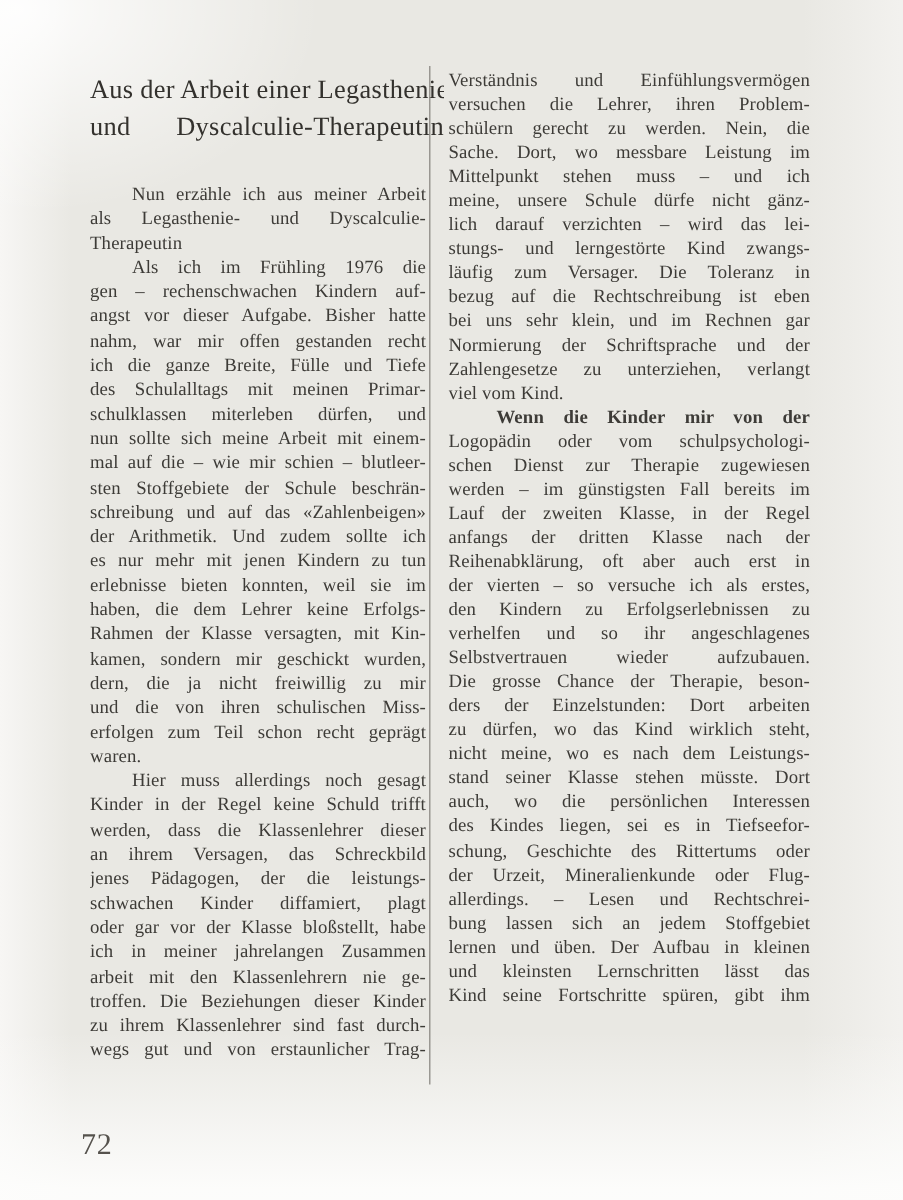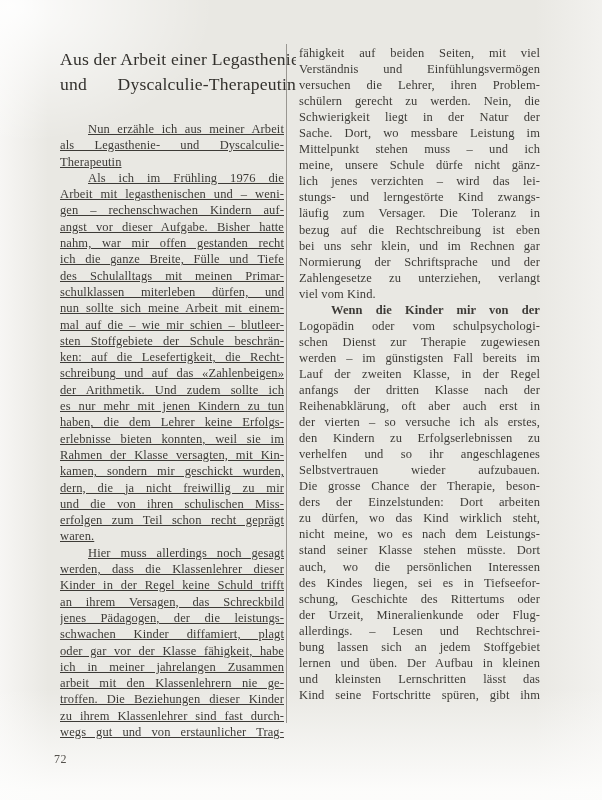--- a/index.html
+++ b/index.html
@@ -28,21 +28,21 @@
     font-size: 17.6px;
     line-height: 25px;
     letter-spacing: 0.2px;
     color: #33312d;
   }
   .col {
     position: absolute;
     font-size: 12.5px;
     letter-spacing: 0.1px;
   }
-  .col-left  { left: 60px;  top: 121px; width: 224px; text-decoration: underline; }
+  .col-left  { left: 60px;  top: 121px; width: 224px; }
   .col-right { left: 299px; top: 45px;  width: 241px; }
   .col-left  .line { height: 16.3px; line-height: 16.3px; }
   .col-right .line { height: 16.05px; line-height: 16.05px; }
   .line {
     text-align: justify;
     text-align-last: justify;
     overflow: hidden;
     white-space: nowrap;
   }
   .line.nojust { text-align: right; text-align-last: left; }
@@ -51,87 +51,83 @@
   .divider {
     position: absolute;
     left: 286px; top: 44px;
     width: 1px; height: 679px;
     background: var(--divider);
     opacity: 0.75;
   }
   .pagenum {
     position: absolute;
     left: 54px; top: 752px;
-    font-size: 12px;
+    font-size: 20px;
     letter-spacing: 0.5px;
     color: #55524d;
   }
 </style>
 </head>
 <body>
 
 <div class="page">
   <div class="title">
       <div class="line">Aus der Arbeit einer Legasthenie-</div>
       <div class="line">und Dyscalculie-Therapeutin</div>
     </div>
 
   <div class="divider"></div>
 
   <div class="col col-left">
       <div class="line indent">Nun erzähle ich aus meiner Arbeit</div>
       <div class="line">als Legasthenie- und Dyscalculie-</div>
       <div class="line nojust">Therapeutin</div>
       <div class="line indent">Als ich im Frühling 1976 die</div>
-      <div class="line">Arbeit mit legasthenischen und – weni-</div>
       <div class="line">gen – rechenschwachen Kindern auf-</div>
       <div class="line">angst vor dieser Aufgabe. Bisher hatte</div>
       <div class="line">nahm, war mir offen gestanden recht</div>
       <div class="line">ich die ganze Breite, Fülle und Tiefe</div>
       <div class="line">des Schulalltags mit meinen Primar-</div>
       <div class="line">schulklassen miterleben dürfen, und</div>
       <div class="line">nun sollte sich meine Arbeit mit einem-</div>
       <div class="line">mal auf die – wie mir schien – blutleer-</div>
       <div class="line">sten Stoffgebiete der Schule beschrän-</div>
-      <div class="line">ken: auf die Lesefertigkeit, die Recht-</div>
       <div class="line">schreibung und auf das «Zahlenbeigen»</div>
       <div class="line">der Arithmetik. Und zudem sollte ich</div>
       <div class="line">es nur mehr mit jenen Kindern zu tun</div>
+      <div class="line">erlebnisse bieten konnten, weil sie im</div>
       <div class="line">haben, die dem Lehrer keine Erfolgs-</div>
-      <div class="line">erlebnisse bieten konnten, weil sie im</div>
       <div class="line">Rahmen der Klasse versagten, mit Kin-</div>
       <div class="line">kamen, sondern mir geschickt wurden,</div>
       <div class="line">dern, die ja nicht freiwillig zu mir</div>
       <div class="line">und die von ihren schulischen Miss-</div>
       <div class="line">erfolgen zum Teil schon recht geprägt</div>
       <div class="line nojust">waren.</div>
       <div class="line indent">Hier muss allerdings noch gesagt</div>
+      <div class="line">Kinder in der Regel keine Schuld trifft</div>
       <div class="line">werden, dass die Klassenlehrer dieser</div>
-      <div class="line">Kinder in der Regel keine Schuld trifft</div>
       <div class="line">an ihrem Versagen, das Schreckbild</div>
       <div class="line">jenes Pädagogen, der die leistungs-</div>
       <div class="line">schwachen Kinder diffamiert, plagt</div>
-      <div class="line">oder gar vor der Klasse fähigkeit, habe</div>
+      <div class="line">oder gar vor der Klasse bloßstellt, habe</div>
       <div class="line">ich in meiner jahrelangen Zusammen</div>
       <div class="line">arbeit mit den Klassenlehrern nie ge-</div>
       <div class="line">troffen. Die Beziehungen dieser Kinder</div>
       <div class="line">zu ihrem Klassenlehrer sind fast durch-</div>
       <div class="line">wegs gut und von erstaunlicher Trag-</div>
     </div>
 
   <div class="col col-right">
-      <div class="line">fähigkeit auf beiden Seiten, mit viel</div>
       <div class="line">Verständnis und Einfühlungsvermögen</div>
       <div class="line">versuchen die Lehrer, ihren Problem-</div>
       <div class="line">schülern gerecht zu werden. Nein, die</div>
-      <div class="line">Schwierigkeit liegt in der Natur der</div>
       <div class="line">Sache. Dort, wo messbare Leistung im</div>
       <div class="line">Mittelpunkt stehen muss – und ich</div>
       <div class="line">meine, unsere Schule dürfe nicht gänz-</div>
-      <div class="line">lich jenes verzichten – wird das lei-</div>
+      <div class="line">lich darauf verzichten – wird das lei-</div>
       <div class="line">stungs- und lerngestörte Kind zwangs-</div>
       <div class="line">läufig zum Versager. Die Toleranz in</div>
       <div class="line">bezug auf die Rechtschreibung ist eben</div>
       <div class="line">bei uns sehr klein, und im Rechnen gar</div>
       <div class="line">Normierung der Schriftsprache und der</div>
       <div class="line">Zahlengesetze zu unterziehen, verlangt</div>
       <div class="line nojust">viel vom Kind.</div>
       <div class="line indent">Wenn die Kinder mir von der</div>
       <div class="line">Logopädin oder vom schulpsychologi-</div>
       <div class="line">schen Dienst zur Therapie zugewiesen</div>

